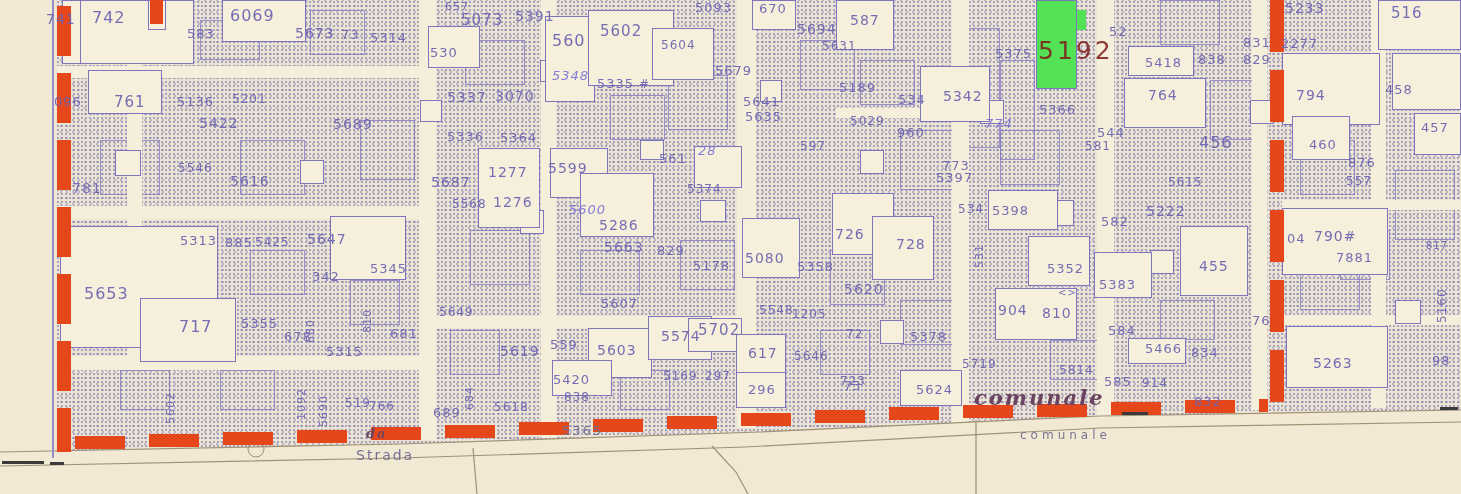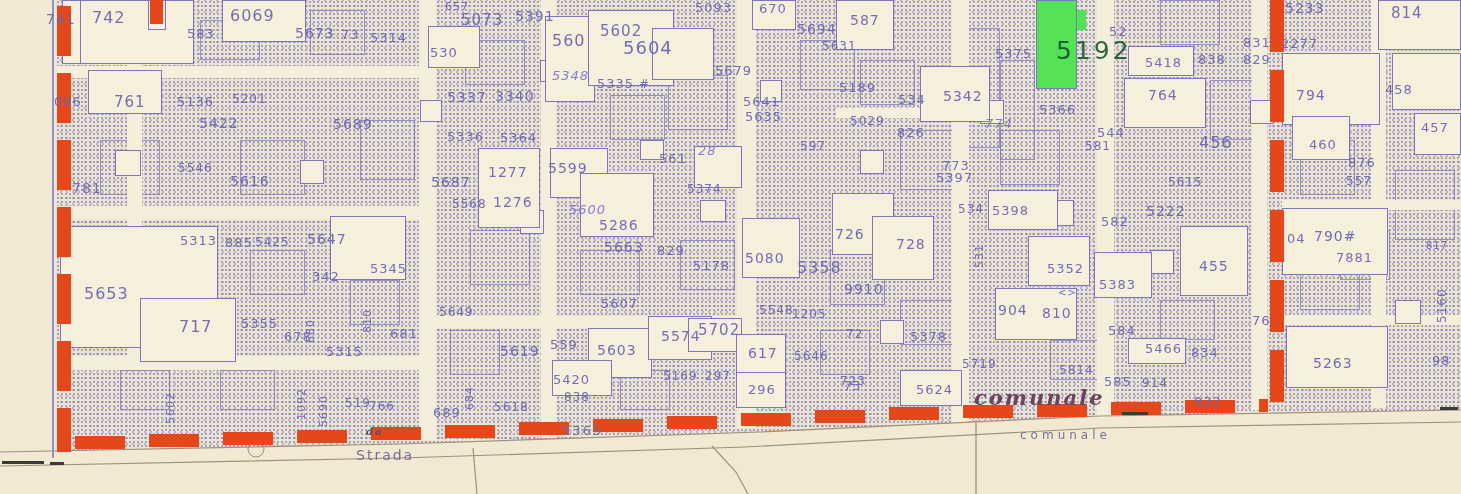--- a/index.html
+++ b/index.html
@@ -29,22 +29,22 @@
   }
   .lbl.hand{color:#7d74d6;font-style:italic;}
   .lbl.vert{transform:rotate(-90deg);transform-origin:0 0;}
   .road-lbl{position:absolute;white-space:nowrap;line-height:1;}
   .road-lbl.plain{color:#767193;letter-spacing:2px;}
   .road-lbl.script{color:#6b4560;font-family:"DejaVu Serif",serif;font-style:italic;font-weight:bold;letter-spacing:2px;}
   .road-lbl.spaced{color:#7b7494;letter-spacing:4px;}
   #hl{position:absolute;background:#53e155;border:1px solid #7d76bd;box-sizing:border-box;z-index:9;}
   #hl-notch{position:absolute;background:#53e155;z-index:9;}
   #hl-label{
-    position:absolute;color:#14532d;letter-spacing:3px;line-height:1;
-    font-family:"DejaVu Sans",sans-serif;opacity:.88;z-index:9;margin-left:18px;
+    position:absolute;color:#7f1d1d;letter-spacing:3px;line-height:1;
+    font-family:"DejaVu Sans",sans-serif;opacity:.88;z-index:9;
   }
   svg{position:absolute;left:0;top:0;pointer-events:none;}
 </style>
 </head>
 <body>
 
 <div id="map" style="width: 1461px; height: 494px;">
   <div id="hl" style="left: 1036px; top: 0px; width: 41px; height: 89px;"></div>
   <div id="hl-notch" style="left: 1077px; top: 10px; width: 9px; height: 20px;"></div>
   <div id="hl-label" style="left: 1038px; top: 38px; font-size: 25px;">5192</div>
@@ -210,32 +210,32 @@
     <span class="lbl" style="left: 187px; top: 27px; font-size: 13px; z-index: 12;">583</span>
     <span class="lbl" style="left: 230px; top: 8px; font-size: 16px; z-index: 12;">6069</span>
     <span class="lbl" style="left: 295px; top: 26px; font-size: 14px; z-index: 12;">5673</span>
     <span class="lbl" style="left: 341px; top: 28px; font-size: 13px; z-index: 12;">73</span>
     <span class="lbl" style="left: 370px; top: 31px; font-size: 13px; z-index: 12;">5314</span>
     <span class="lbl" style="left: 445px; top: 1px; font-size: 11px; z-index: 12; text-align: center;">657</span>
     <span class="lbl" style="left: 461px; top: 13px; font-size: 15px; z-index: 12;">5073</span>
     <span class="lbl" style="left: 515px; top: 9px; font-size: 14px; z-index: 12;">5391</span>
     <span class="lbl" style="left: 552px; top: 33px; font-size: 16px; z-index: 12;">560</span>
     <span class="lbl" style="left: 600px; top: 24px; font-size: 15px; z-index: 12;">5602</span>
-    <span class="lbl" style="left: 623px; top: 39px; font-size: 18px; z-index: 12;">5604</span>
+    <span class="lbl" style="left: 661px; top: 39px; font-size: 12px; z-index: 12;">5604</span>
     <span class="lbl" style="left: 695px; top: 1px; font-size: 13px; z-index: 12;">5093</span>
     <span class="lbl" style="left: 759px; top: 2px; font-size: 13px; z-index: 12;">670</span>
     <span class="lbl" style="left: 797px; top: 22px; font-size: 14px; z-index: 12;">5694</span>
     <span class="lbl" style="left: 822px; top: 40px; font-size: 12px; z-index: 12;">5631</span>
     <span class="lbl" style="left: 850px; top: 13px; font-size: 14px; z-index: 12;">587</span>
     <span class="lbl" style="left: 839px; top: 81px; font-size: 13px; z-index: 12;">5189</span>
     <span class="lbl" style="left: 850px; top: 115px; font-size: 12px; z-index: 12;">5029</span>
     <span class="lbl" style="left: 800px; top: 140px; font-size: 12px; z-index: 12;">597</span>
     <span class="lbl" style="left: 898px; top: 93px; font-size: 13px; z-index: 12;">534</span>
     <span class="lbl" style="left: 943px; top: 89px; font-size: 14px; z-index: 12;">5342</span>
-    <span class="lbl" style="left: 897px; top: 126px; font-size: 13px; z-index: 12;">826</span>
+    <span class="lbl" style="left: 897px; top: 126px; font-size: 13px; z-index: 12;">960</span>
     <span class="lbl" style="left: 942px; top: 159px; font-size: 13px; z-index: 12;">773</span>
     <span class="lbl" style="left: 936px; top: 171px; font-size: 13px; z-index: 12;">5397</span>
     <span class="lbl" style="left: 995px; top: 47px; font-size: 13px; z-index: 12;">5375</span>
     <span class="lbl" style="left: 1039px; top: 103px; font-size: 13px; z-index: 12;">5366</span>
     <span class="lbl hand" style="left: 985px; top: 117px; font-size: 13px; z-index: 12;">774</span>
     <span class="lbl" style="left: 1109px; top: 25px; font-size: 13px; z-index: 12;">52</span>
     <span class="lbl" style="left: 1145px; top: 56px; font-size: 13px; z-index: 12;">5418</span>
     <span class="lbl" style="left: 1148px; top: 88px; font-size: 14px; z-index: 12;">764</span>
     <span class="lbl" style="left: 1097px; top: 126px; font-size: 13px; z-index: 12;">544</span>
     <span class="lbl" style="left: 1085px; top: 140px; font-size: 12px; z-index: 12;">581</span>
@@ -260,35 +260,35 @@
     <span class="lbl" style="left: 1314px; top: 229px; font-size: 14px; z-index: 12;">790#</span>
     <span class="lbl" style="left: 1287px; top: 232px; font-size: 13px; z-index: 12;">04</span>
     <span class="lbl" style="left: 1336px; top: 251px; font-size: 13px; z-index: 12;">7881</span>
     <span class="lbl" style="left: 1426px; top: 241px; font-size: 10px; z-index: 12;">817</span>
     <span class="lbl" style="left: 1348px; top: 156px; font-size: 13px; z-index: 12;">876</span>
     <span class="lbl" style="left: 1346px; top: 175px; font-size: 12px; z-index: 12;">557</span>
     <span class="lbl" style="left: 1385px; top: 83px; font-size: 13px; z-index: 12;">458</span>
     <span class="lbl" style="left: 1421px; top: 121px; font-size: 13px; z-index: 12;">457</span>
     <span class="lbl" style="left: 1296px; top: 88px; font-size: 14px; z-index: 12;">794</span>
     <span class="lbl" style="left: 1309px; top: 138px; font-size: 13px; z-index: 12;">460</span>
-    <span class="lbl" style="left: 1391px; top: 6px; font-size: 15px; z-index: 12;">814</span>
+    <span class="lbl" style="left: 1391px; top: 6px; font-size: 15px; z-index: 12;">516</span>
     <span class="lbl" style="left: 1285px; top: 1px; font-size: 14px; z-index: 12;">5233</span>
     <span class="lbl" style="left: 1243px; top: 36px; font-size: 13px; z-index: 12;">831</span>
     <span class="lbl" style="left: 1281px; top: 37px; font-size: 13px; z-index: 12;">2277</span>
     <span class="lbl" style="left: 1243px; top: 53px; font-size: 13px; z-index: 12;">829</span>
     <span class="lbl" style="left: 1198px; top: 53px; font-size: 13px; z-index: 12;">838</span>
     <span class="lbl" style="left: 1168px; top: 150px; font-size: 12px; z-index: 12; margin-top: 26px;">5615</span>
     <span class="lbl" style="left: 54px; top: 95px; font-size: 13px; z-index: 12;">096</span>
     <span class="lbl" style="left: 114px; top: 95px; font-size: 15px; z-index: 12;">761</span>
     <span class="lbl" style="left: 177px; top: 95px; font-size: 13px; z-index: 12;">5136</span>
     <span class="lbl" style="left: 232px; top: 93px; font-size: 12px; z-index: 12;">5201</span>
     <span class="lbl" style="left: 199px; top: 116px; font-size: 14px; z-index: 12;">5422</span>
     <span class="lbl" style="left: 333px; top: 117px; font-size: 14px; z-index: 12;">5689</span>
     <span class="lbl" style="left: 447px; top: 90px; font-size: 14px; z-index: 12;">5337</span>
-    <span class="lbl" style="left: 495px; top: 89px; font-size: 14px; z-index: 12;">3340</span>
+    <span class="lbl" style="left: 495px; top: 89px; font-size: 14px; z-index: 12;">3070</span>
     <span class="lbl" style="left: 447px; top: 130px; font-size: 13px; z-index: 12;">5336</span>
     <span class="lbl" style="left: 500px; top: 131px; font-size: 13px; z-index: 12;">5364</span>
     <span class="lbl" style="left: 430px; top: 46px; font-size: 13px; z-index: 12;">530</span>
     <span class="lbl hand" style="left: 552px; top: 69px; font-size: 13px; z-index: 12;">5348</span>
     <span class="lbl" style="left: 597px; top: 77px; font-size: 13px; z-index: 12;">5335</span>
     <span class="lbl" style="left: 639px; top: 78px; font-size: 12px; z-index: 12;">#</span>
     <span class="lbl" style="left: 715px; top: 64px; font-size: 13px; z-index: 12;">5679</span>
     <span class="lbl" style="left: 699px; top: 95px; font-size: 13px; z-index: 12; margin-left: 44px;">5641</span>
     <span class="lbl" style="left: 745px; top: 110px; font-size: 13px; z-index: 12;">5635</span>
     <span class="lbl" style="left: 72px; top: 181px; font-size: 14px; z-index: 12;">781</span>
@@ -301,22 +301,22 @@
     <span class="lbl" style="left: 431px; top: 175px; font-size: 14px; z-index: 12;">5687</span>
     <span class="lbl" style="left: 488px; top: 165px; font-size: 14px; z-index: 12;">1277</span>
     <span class="lbl" style="left: 493px; top: 195px; font-size: 14px; z-index: 12;">1276</span>
     <span class="lbl" style="left: 452px; top: 198px; font-size: 12px; z-index: 12;">5568</span>
     <span class="lbl" style="left: 599px; top: 195px; font-size: 14px; z-index: 12; margin-top: 23px;">5286</span>
     <span class="lbl hand" style="left: 569px; top: 203px; font-size: 13px; z-index: 12;">5600</span>
     <span class="lbl" style="left: 604px; top: 240px; font-size: 14px; z-index: 12;">5663</span>
     <span class="lbl" style="left: 657px; top: 244px; font-size: 13px; z-index: 12;">829</span>
     <span class="lbl" style="left: 693px; top: 259px; font-size: 13px; z-index: 12;">5178</span>
     <span class="lbl" style="left: 745px; top: 251px; font-size: 14px; z-index: 12;">5080</span>
-    <span class="lbl" style="left: 797px; top: 260px; font-size: 16px; z-index: 12;">5358</span>
-    <span class="lbl" style="left: 844px; top: 282px; font-size: 14px; z-index: 12;">9910</span>
+    <span class="lbl" style="left: 797px; top: 260px; font-size: 13px; z-index: 12;">5358</span>
+    <span class="lbl" style="left: 844px; top: 282px; font-size: 14px; z-index: 12;">5620</span>
     <span class="lbl" style="left: 835px; top: 227px; font-size: 14px; z-index: 12;">726</span>
     <span class="lbl" style="left: 896px; top: 237px; font-size: 14px; z-index: 12;">728</span>
     <span class="lbl" style="left: 992px; top: 204px; font-size: 13px; z-index: 12;">5398</span>
     <span class="lbl" style="left: 958px; top: 203px; font-size: 12px; z-index: 12;">534</span>
     <span class="lbl" style="left: 180px; top: 234px; font-size: 13px; z-index: 12;">5313</span>
     <span class="lbl" style="left: 225px; top: 236px; font-size: 13px; z-index: 12;">885</span>
     <span class="lbl" style="left: 255px; top: 236px; font-size: 12px; z-index: 12;">5425</span>
     <span class="lbl" style="left: 307px; top: 232px; font-size: 14px; z-index: 12;">5647</span>
     <span class="lbl" style="left: 312px; top: 270px; font-size: 13px; z-index: 12;">342</span>
     <span class="lbl" style="left: 370px; top: 262px; font-size: 13px; z-index: 12;">5345</span>
@@ -356,16 +356,16 @@
     <span class="lbl vert" style="left: 296px; top: 420px; font-size: 11px; z-index: 12;">1092</span>
     <span class="lbl vert" style="left: 318px; top: 427px; font-size: 11px; z-index: 12;">5690</span>
     <span class="lbl vert" style="left: 165px; top: 424px; font-size: 11px; z-index: 12;">5602</span>
     <span class="lbl vert" style="left: 305px; top: 343px; font-size: 11px; z-index: 12;">680</span>
     <span class="lbl vert" style="left: 362px; top: 333px; font-size: 11px; z-index: 12;">810</span>
     <span class="lbl vert" style="left: 464px; top: 410px; font-size: 11px; z-index: 12;">684</span>
     <span class="lbl vert" style="left: 1436px; top: 323px; font-size: 12px; z-index: 12;">5160</span>
     <span class="lbl vert" style="left: 974px; top: 268px; font-size: 11px; z-index: 12;">531</span>
     <span class="road-lbl plain" style="left: 356px; top: 448px; font-size: 14px; z-index: 13;">Strada</span>
     <span class="road-lbl plain" style="left: 562px; top: 424px; font-size: 13px; z-index: 13;">5365</span>
-    <span class="road-lbl script" style="left: 366px; top: 427px; font-size: 10px; z-index: 13;">da</span>
+    <span class="road-lbl script" style="left: 366px; top: 427px; font-size: 13px; z-index: 13;">da</span>
     <span class="road-lbl script" style="left: 974px; top: 387px; font-size: 21px; z-index: 13;">comunale</span>
     <span class="road-lbl spaced" style="left: 1020px; top: 429px; font-size: 12px; z-index: 13;">comunale</span>
   </div>
 
 </body></html>

